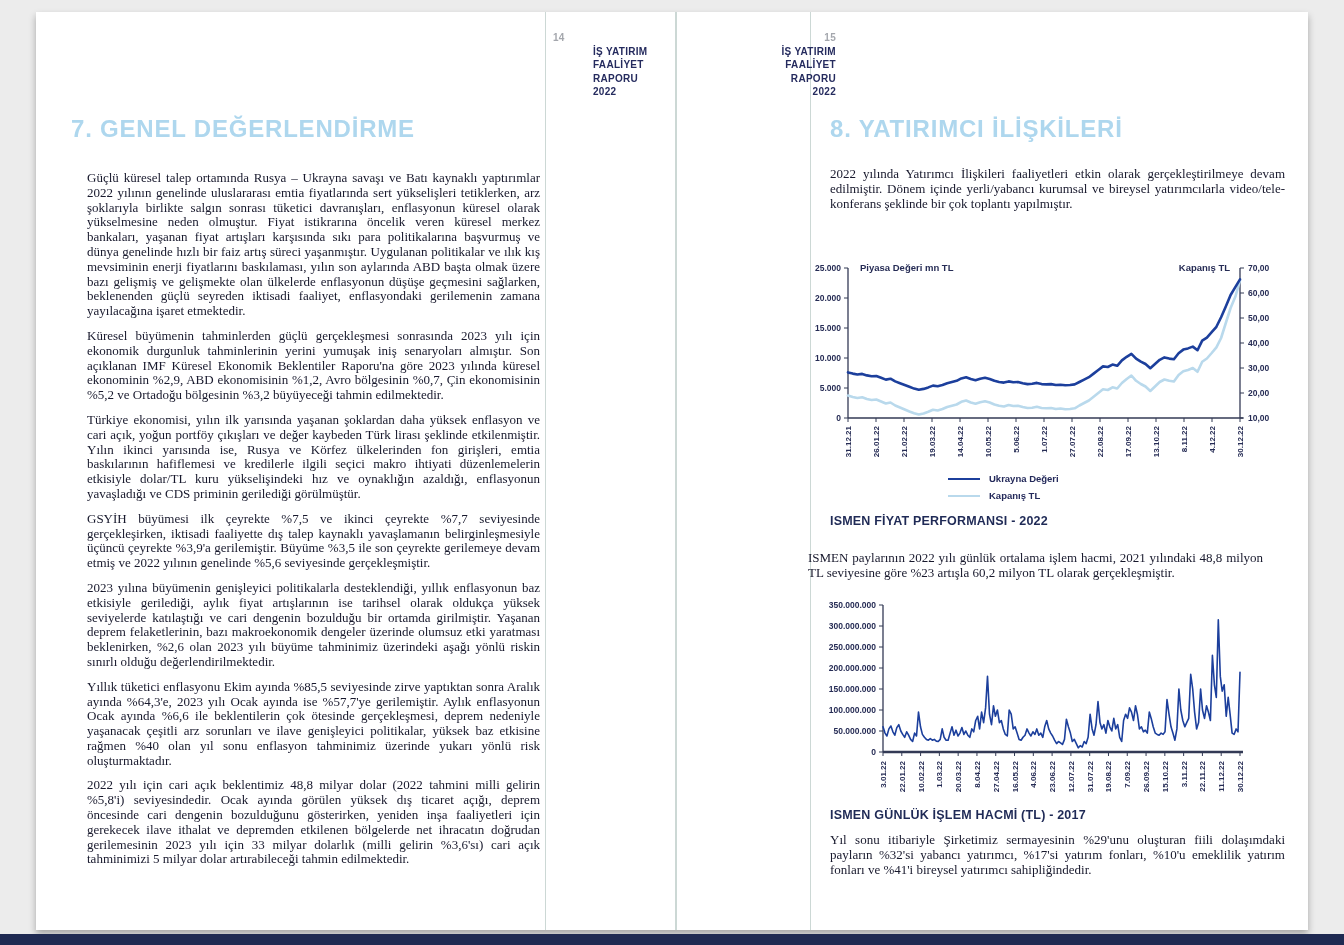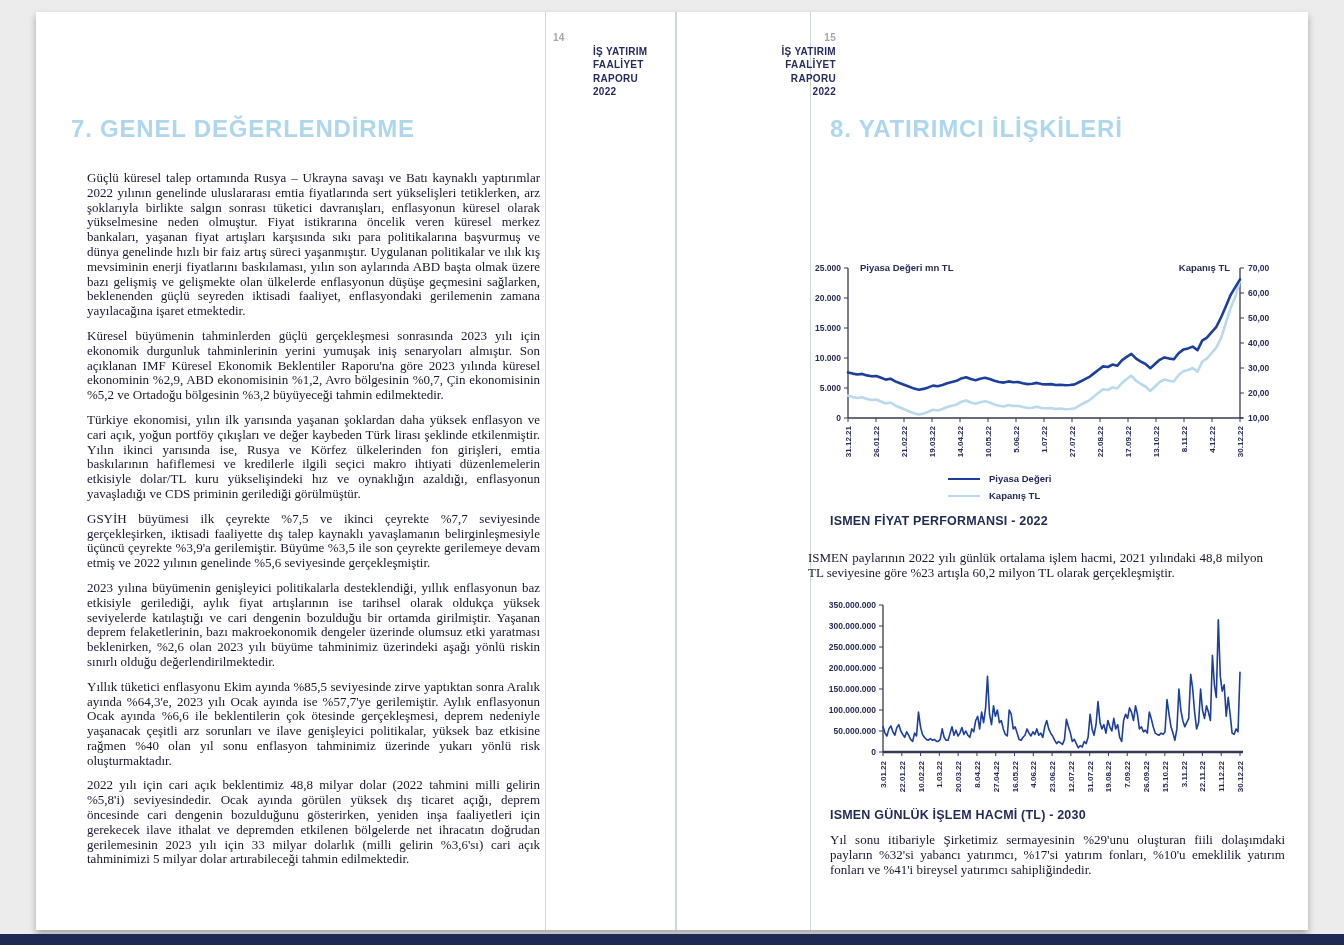--- a/index.html
+++ b/index.html
@@ -69,20 +69,21 @@
   <p>Küresel büyümenin tahminlerden güçlü gerçekleşmesi sonrasında 2023 yılı için ekonomik durgunluk tahminlerinin yerini yumuşak iniş senaryoları almıştır. Son açıklanan IMF Küresel Ekonomik Beklentiler Raporu'na göre 2023 yılında küresel ekonominin %2,9, ABD ekonomisinin %1,2, Avro bölgesinin %0,7, Çin ekonomisinin %5,2 ve Ortadoğu bölgesinin %3,2 büyüyeceği tahmin edilmektedir.</p>
   <p>Türkiye ekonomisi, yılın ilk yarısında yaşanan şoklardan daha yüksek enflasyon ve cari açık, yoğun portföy çıkışları ve değer kaybeden Türk lirası şeklinde etkilenmiştir. Yılın ikinci yarısında ise, Rusya ve Körfez ülkelerinden fon girişleri, emtia baskılarının hafiflemesi ve kredilerle ilgili seçici makro ihtiyati düzenlemelerin etkisiyle dolar/TL kuru yükselişindeki hız ve oynaklığın azaldığı, enflasyonun yavaşladığı ve CDS priminin gerilediği görülmüştür.</p>
   <p>GSYİH büyümesi ilk çeyrekte %7,5 ve ikinci çeyrekte %7,7 seviyesinde gerçekleşirken, iktisadi faaliyette dış talep kaynaklı yavaşlamanın belirginleşmesiyle üçüncü çeyrekte %3,9'a gerilemiştir. Büyüme %3,5 ile son çeyrekte gerilemeye devam etmiş ve 2022 yılının genelinde %5,6 seviyesinde gerçekleşmiştir.</p>
   <p>2023 yılına büyümenin genişleyici politikalarla desteklendiği, yıllık enflasyonun baz etkisiyle gerilediği, aylık fiyat artışlarının ise tarihsel olarak oldukça yüksek seviyelerde katılaştığı ve cari dengenin bozulduğu bir ortamda girilmiştir. Yaşanan deprem felaketlerinin, bazı makroekonomik dengeler üzerinde olumsuz etki yaratması beklenirken, %2,6 olan 2023 yılı büyüme tahminimiz üzerindeki aşağı yönlü riskin sınırlı olduğu değerlendirilmektedir.</p>
   <p>Yıllık tüketici enflasyonu Ekim ayında %85,5 seviyesinde zirve yaptıktan sonra Aralık ayında %64,3'e, 2023 yılı Ocak ayında ise %57,7'ye gerilemiştir. Aylık enflasyonun Ocak ayında %6,6 ile beklentilerin çok ötesinde gerçekleşmesi, deprem nedeniyle yaşanacak çeşitli arz sorunları ve ilave genişleyici politikalar, yüksek baz etkisine rağmen %40 olan yıl sonu enflasyon tahminimiz üzerinde yukarı yönlü risk oluşturmaktadır.</p>
   <p>2022 yılı için cari açık beklentimiz 48,8 milyar dolar (2022 tahmini milli gelirin %5,8'i) seviyesindedir. Ocak ayında görülen yüksek dış ticaret açığı, deprem öncesinde cari dengenin bozulduğunu gösterirken, yeniden inşa faaliyetleri için gerekecek ilave ithalat ve depremden etkilenen bölgelerde net ihracatın doğrudan gerilemesinin 2023 yılı için 33 milyar dolarlık (milli gelirin %3,6'sı) cari açık tahminimizi 5 milyar dolar artırabileceği tahmin edilmektedir.</p>
 </div>
 
 <div class="page-h1" style="left:830px;top:115px;">8. YATIRIMCI İLİŞKİLERİ</div>
 <div class="col serif" style="left:830px;top:167px;width:455px;">
+  <p style="margin-bottom:7px;">2022 yılında Yatırımcı İlişkileri faaliyetleri etkin olarak gerçekleştirilmeye devam edilmiştir. Dönem içinde yerli/yabancı kurumsal ve bireysel yatırımcılarla video/tele-konferans şeklinde bir çok toplantı yapılmıştır.</p>
 </div>
 
 <svg id="chart1" width="470" height="214" style="left:812px;top:258px;">
     <line x1="36" y1="10" x2="36" y2="160" stroke="#333a55" stroke-width="1.3"></line>
     <line x1="428" y1="10" x2="428" y2="160" stroke="#333a55" stroke-width="1.3"></line>
     <line x1="36" y1="160" x2="431" y2="160" stroke="#333a55" stroke-width="1.6"></line>
     <line x1="32" y1="10" x2="36" y2="10" stroke="#333a55" stroke-width="1"></line>
     <text x="29" y="13" text-anchor="end" fill="#262c55" font-size="8.5" font-weight="bold" font-family="&quot;Liberation Sans&quot;,sans-serif">25.000</text>
     <line x1="32" y1="40" x2="36" y2="40" stroke="#333a55" stroke-width="1"></line>
     <text x="29" y="43" text-anchor="end" fill="#262c55" font-size="8.5" font-weight="bold" font-family="&quot;Liberation Sans&quot;,sans-serif">20.000</text>
@@ -140,21 +141,21 @@
     <text x="431" y="168" text-anchor="end" fill="#262c55" font-size="8" font-weight="bold" font-family="&quot;Liberation Sans&quot;,sans-serif" transform="rotate(-90 431 168)">30.12.22</text>
     <text x="48" y="13" text-anchor="start" fill="#262c55" font-size="9.5" font-weight="bold" font-family="&quot;Liberation Sans&quot;,sans-serif">Piyasa Değeri mn TL</text>
     <text x="418" y="13" text-anchor="end" fill="#262c55" font-size="9.5" font-weight="bold" font-family="&quot;Liberation Sans&quot;,sans-serif">Kapanış TL</text>
     <polyline points="36.0,137.5 40.7,139.0 45.4,140.0 50.2,139.3 54.9,141.0 59.6,142.0 64.3,141.5 69.1,143.5 73.8,145.5 78.5,144.5 83.2,147.5 88.0,149.5 92.7,151.5 97.4,153.5 102.1,155.3 106.8,156.5 111.6,155.5 116.3,153.8 121.0,151.8 125.7,152.5 130.5,151.0 135.2,149.0 139.9,147.8 144.6,146.5 149.3,143.8 154.1,142.5 158.8,144.5 163.5,145.8 168.2,144.3 173.0,143.3 177.7,144.5 182.4,146.5 187.1,147.8 191.9,148.5 196.6,147.0 201.3,148.0 206.0,147.8 210.7,149.0 215.5,150.0 220.2,149.8 224.9,148.8 229.6,150.0 234.4,150.3 239.1,150.0 243.8,151.0 248.5,150.5 253.3,151.3 258.0,151.0 262.7,150.3 267.4,147.5 272.1,145.0 276.9,142.5 281.6,138.8 286.3,135.0 291.0,131.3 295.8,132.0 300.5,129.3 305.2,130.5 309.9,125.0 314.7,121.0 319.4,117.5 324.1,122.8 328.8,126.0 333.5,128.5 338.3,133.0 343.0,128.5 347.7,124.0 352.4,121.5 357.2,122.8 361.9,123.5 366.6,117.0 371.3,113.3 376.0,112.0 380.8,110.0 385.5,113.8 390.2,103.8 394.9,100.5 399.7,95.0 404.4,89.3 409.1,80.0 413.8,65.0 418.6,50.0 423.3,38.8 428.0,22.5" fill="none" stroke="#b9d9ec" stroke-width="2.6" stroke-linejoin="round" stroke-linecap="round"></polyline>
     <polyline points="36.0,114.4 40.7,115.6 45.4,116.5 50.2,115.9 54.9,117.4 59.6,118.3 64.3,118.0 69.1,119.8 73.8,121.6 78.5,120.7 83.2,123.4 88.0,125.2 92.7,127.0 97.4,128.8 102.1,130.6 106.8,131.8 111.6,130.9 116.3,129.4 121.0,127.6 125.7,128.2 130.5,127.0 135.2,125.2 139.9,124.0 144.6,122.8 149.3,120.4 154.1,119.2 158.8,121.0 163.5,122.2 168.2,120.7 173.0,119.8 177.7,121.0 182.4,122.8 187.1,124.0 191.9,124.6 196.6,123.4 201.3,124.3 206.0,124.0 210.7,125.2 215.5,126.1 220.2,125.8 224.9,124.9 229.6,126.1 234.4,126.4 239.1,126.1 243.8,127.0 248.5,126.7 253.3,127.3 258.0,127.0 262.7,126.4 267.4,124.0 272.1,121.6 276.9,119.2 281.6,115.6 286.3,112.0 291.0,108.4 295.8,109.0 300.5,106.6 305.2,107.8 309.9,102.4 314.7,98.8 319.4,95.8 324.1,100.6 328.8,103.6 333.5,106.0 338.3,110.2 343.0,106.0 347.7,101.8 352.4,99.4 357.2,100.6 361.9,101.2 366.6,95.2 371.3,91.6 376.0,90.4 380.8,88.6 385.5,92.2 390.2,82.6 394.9,79.6 399.7,74.2 404.4,68.8 409.1,59.2 413.8,48.4 418.6,37.0 423.3,29.2 428.0,21.4" fill="none" stroke="#1c3f9c" stroke-width="2.6" stroke-linejoin="round" stroke-linecap="round"></polyline>
   </svg>
 
 <div class="legend">
   <div class="legend-row">
     <span class="legend-swatch"></span>
-    <span class="legend-label">Piyasa Değeri</span>
+    <span class="legend-label">Ukrayna Değeri</span>
   </div>
   <div class="legend-row">
     <span class="legend-swatch"></span>
     <span class="legend-label">Kapanış TL</span>
   </div>
 </div>
 
 <div class="chart-title" style="left:830px;top:514px;">ISMEN FİYAT PERFORMANSI - 2022</div>
 
 <div class="col serif" style="left:808px;top:551px;width:455px;">
@@ -216,19 +217,19 @@
     <text x="374.63157894736844" y="165" text-anchor="end" fill="#262c55" font-size="8" font-weight="bold" font-family="&quot;Liberation Sans&quot;,sans-serif" transform="rotate(-90 374.63157894736844 165)">3.11.22</text>
     <line x1="390.42105263157896" y1="156" x2="390.42105263157896" y2="160" stroke="#333a55" stroke-width="1"></line>
     <text x="393.42105263157896" y="165" text-anchor="end" fill="#262c55" font-size="8" font-weight="bold" font-family="&quot;Liberation Sans&quot;,sans-serif" transform="rotate(-90 393.42105263157896 165)">22.11.22</text>
     <line x1="409.2105263157895" y1="156" x2="409.2105263157895" y2="160" stroke="#333a55" stroke-width="1"></line>
     <text x="412.2105263157895" y="165" text-anchor="end" fill="#262c55" font-size="8" font-weight="bold" font-family="&quot;Liberation Sans&quot;,sans-serif" transform="rotate(-90 412.2105263157895 165)">11.12.22</text>
     <line x1="428" y1="156" x2="428" y2="160" stroke="#333a55" stroke-width="1"></line>
     <text x="431" y="165" text-anchor="end" fill="#262c55" font-size="8" font-weight="bold" font-family="&quot;Liberation Sans&quot;,sans-serif" transform="rotate(-90 431 165)">30.12.22</text>
     <polyline points="71.0,130.8 73.0,137.1 74.9,140.0 76.9,132.9 78.9,130.0 80.9,135.8 82.8,139.2 84.8,131.6 86.8,128.7 88.8,135.0 90.7,138.4 92.7,141.3 94.7,135.8 96.6,139.2 98.6,143.4 100.6,145.5 102.6,137.1 104.5,140.0 106.5,116.1 108.5,130.8 110.4,138.4 112.4,141.3 114.4,143.4 116.4,144.2 118.3,142.6 120.3,144.2 122.3,143.4 124.3,145.1 126.2,145.5 128.2,143.4 130.2,132.9 132.1,141.3 134.1,144.2 136.1,144.2 138.1,137.1 140.0,130.8 142.0,139.2 144.0,134.2 146.0,140.0 147.9,137.1 149.9,131.6 151.9,138.4 153.8,135.0 155.8,139.2 157.8,141.3 159.8,132.9 161.7,135.8 163.7,124.5 165.7,120.3 167.6,132.9 169.6,116.1 171.6,126.6 173.6,111.9 175.5,80.4 177.5,118.2 179.5,128.7 181.5,109.8 183.4,120.3 185.4,114.0 187.4,126.6 189.3,124.5 191.3,132.9 193.3,138.4 195.3,140.0 197.2,114.0 199.2,118.2 201.2,132.9 203.1,130.8 205.1,137.1 207.1,143.4 209.1,144.2 211.0,141.3 213.0,139.2 215.0,132.9 217.0,137.1 218.9,140.0 220.9,135.8 222.9,138.4 224.8,132.9 226.8,139.2 228.8,137.1 230.8,141.3 232.7,130.8 234.7,124.5 236.7,132.9 238.7,137.1 240.6,140.0 242.6,144.2 244.6,147.6 246.5,145.5 248.5,146.8 250.5,148.4 252.5,143.4 254.4,123.2 256.4,130.8 258.4,137.1 260.3,145.5 262.3,143.4 264.3,147.6 266.3,151.8 268.2,149.7 270.2,151.0 272.2,145.5 274.2,147.6 276.1,141.3 278.1,118.2 280.1,132.9 282.0,139.2 284.0,128.7 286.0,105.6 288.0,126.6 289.9,132.9 291.9,128.7 293.9,137.1 295.9,124.5 297.8,130.8 299.8,135.0 301.8,122.4 303.7,132.9 305.7,128.7 307.7,141.3 309.7,145.5 311.6,124.5 313.6,118.2 315.6,122.4 317.5,111.9 319.5,116.1 321.5,124.5 323.5,109.8 325.4,118.2 327.4,132.9 329.4,130.8 331.4,135.8 333.3,134.2 335.3,137.1 337.3,116.1 339.2,122.4 341.2,130.8 343.2,137.1 345.2,138.4 347.1,139.2 349.1,137.1 351.1,138.4 353.0,135.8 355.0,103.5 357.0,118.2 359.0,130.8 360.9,137.1 362.9,144.2 364.9,132.9 366.9,93.0 368.8,114.0 370.8,124.5 372.8,130.8 374.7,126.6 376.7,122.4 378.7,78.3 380.7,93.0 382.6,116.1 384.6,132.9 386.6,126.6 388.6,93.0 390.5,114.0 392.5,122.4 394.5,109.8 396.4,116.1 398.4,124.5 400.4,59.4 402.4,88.8 404.3,101.4 406.3,23.7 408.3,80.4 410.2,95.1 412.2,88.8 414.2,120.3 416.2,101.4 418.1,118.2 420.1,137.1 422.1,138.4 424.1,132.9 426.0,135.8 428.0,76.2" fill="none" stroke="#1c3f9c" stroke-width="1.6" stroke-linejoin="round" stroke-linecap="round"></polyline>
   </svg>
 
-<div class="chart-title" style="left:830px;top:808px;">ISMEN GÜNLÜK İŞLEM HACMİ (TL) - 2030</div>
+<div class="chart-title" style="left:830px;top:808px;">ISMEN GÜNLÜK İŞLEM HACMİ (TL) - 2017</div>
 
 <div class="col serif" style="left:830px;top:833px;width:455px;">
   <p>Yıl sonu itibariyle Şirketimiz sermayesinin %29'unu oluşturan fiili dolaşımdaki payların %32'si yabancı yatırımcı, %17'si yatırım fonları, %10'u emeklilik yatırım fonları ve %41'i bireysel yatırımcı sahipliğindedir.</p>
 </div>
 
 <div class="bottom-bar"></div>
 
 </body></html>

